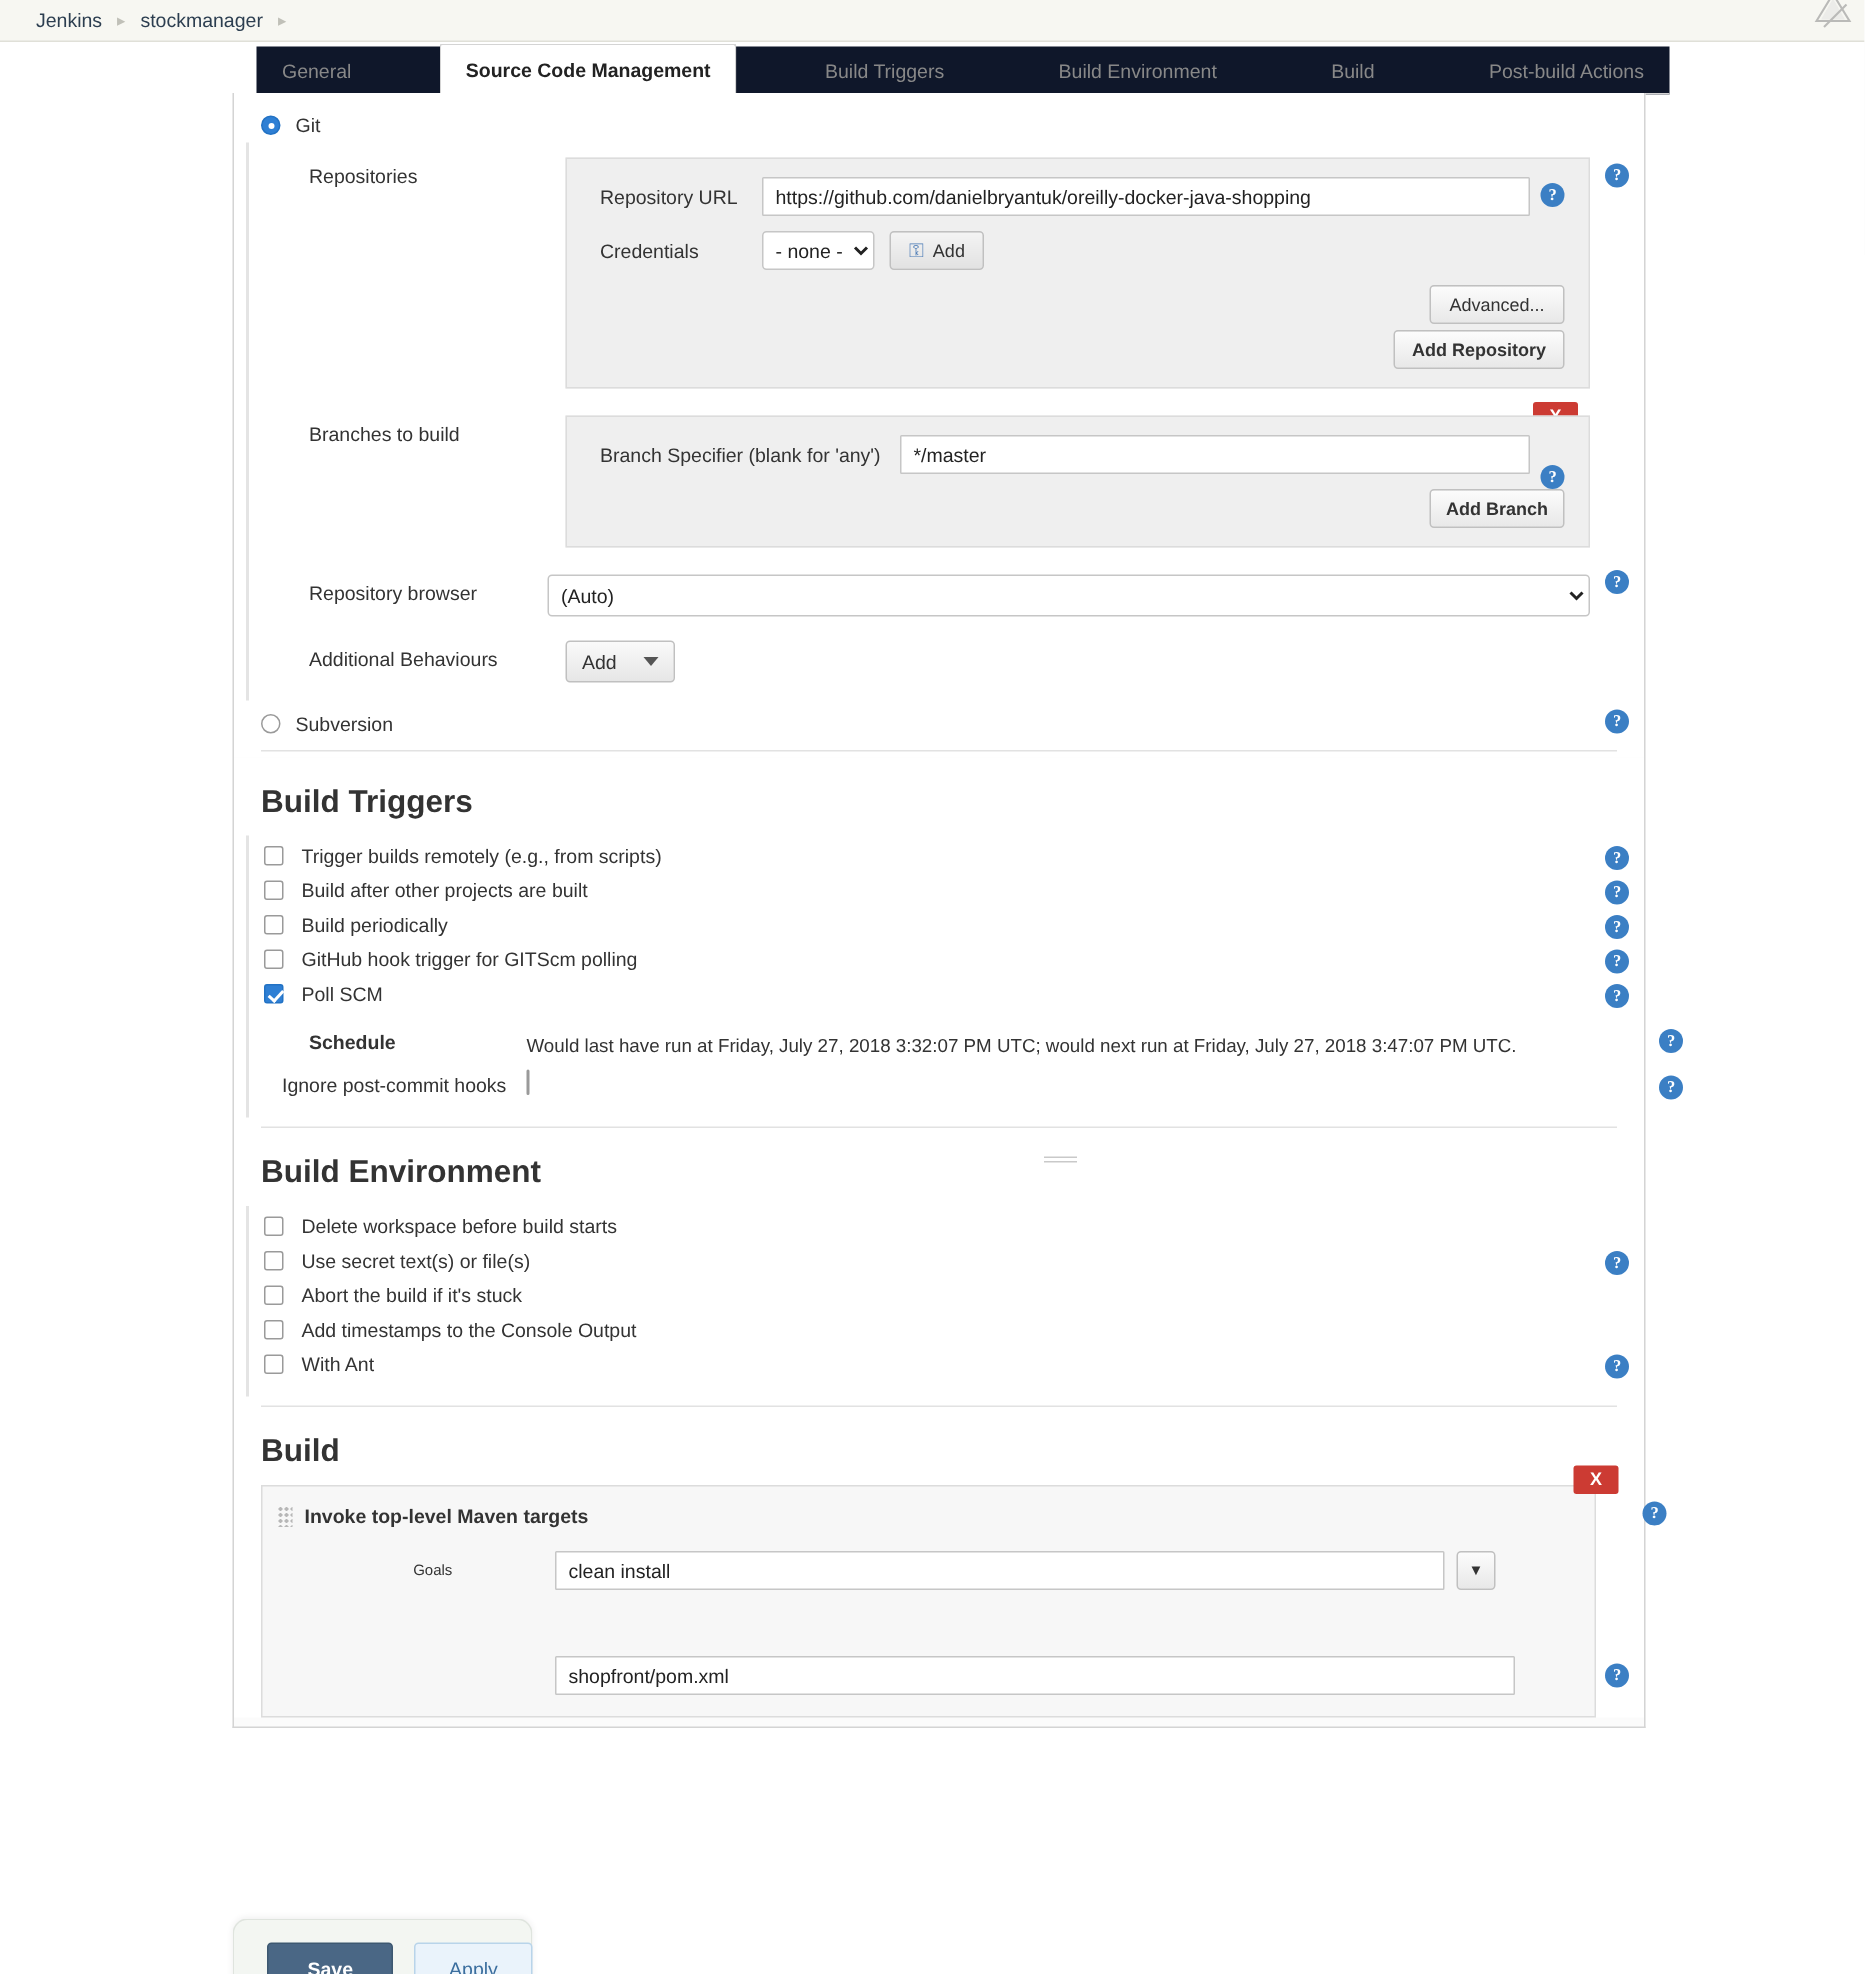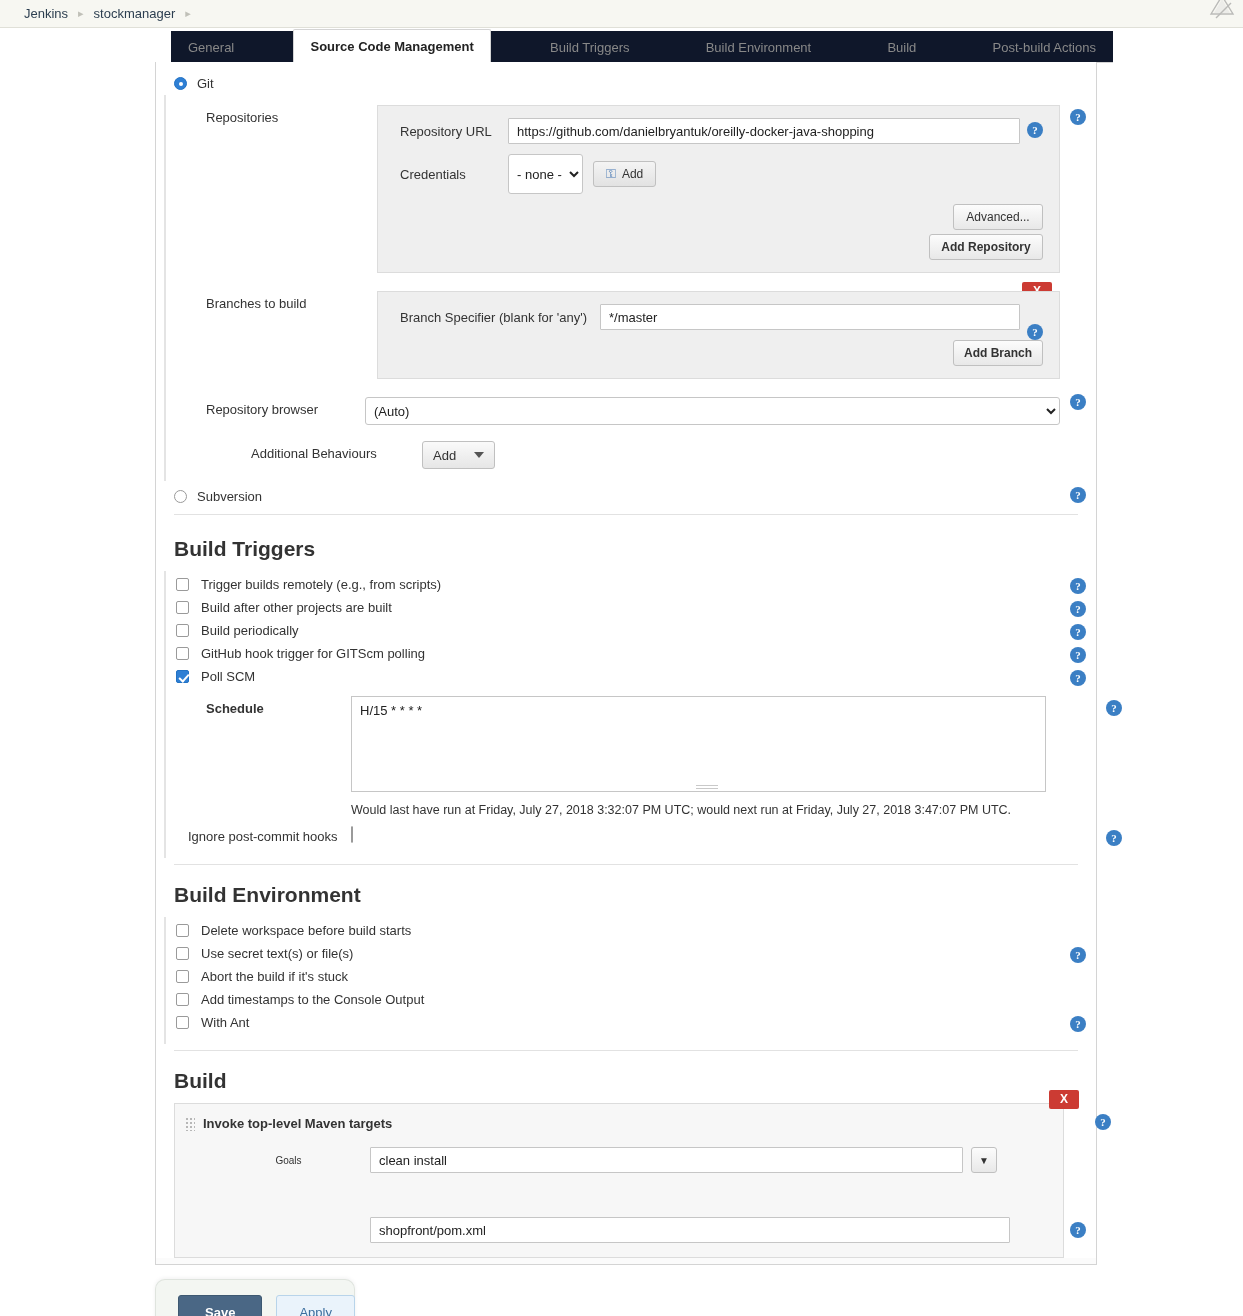--- a/index.html
+++ b/index.html
@@ -161,21 +161,21 @@
     font-size: 13px;
     font-family: "Liberation Sans", sans-serif;
     padding: 2px 8px;
     color: #222;
     border-radius: 1px;
     outline: none;
   }
   .wide-input { width: 512px; }
   .branch-input { width: 420px; }
   select, .selectish {
-    height: 40px;
+    height: 26px;
     border: 1px solid #c6c6c6;
     background: #fff;
     font-size: 13px;
     font-family: "Liberation Sans", sans-serif;
     border-radius: 3px;
     padding: 2px 4px;
     color: #222;
   }
   .btn {
     display: inline-flex;
@@ -525,21 +525,21 @@
         <div class="frow" style="padding-top:14px;">
           <div class="flabel">Repository browser</div>
           <div class="fbody">
             <select class="wide-select">
               <option>(Auto)</option>
             </select>
           </div>
           <span class="help-icon" style="right:10px;top:11px;">?</span>
         </div>
 
-        <div class="frow" style="padding-top:12px;margin-left:45px;">
+        <div class="frow" style="padding-top:12px;">
           <div class="flabel">Additional Behaviours</div>
           <div class="fbody">
             <span class="addbtn">
               <span>Add</span>
               <span class="caret-down"></span>
             </span>
           </div>
         </div>
       </div>
 
@@ -577,21 +577,20 @@
         </div>
         <div class="cbrow">
           <span class="cb checked"></span>
           <span class="cblabel">Poll SCM</span>
           <span class="help-icon" style="right:10px;top:5px;">?</span>
         </div>
 
         <div class="frow" style="padding-top:8px;">
           <div class="flabel" style="width:185px;font-weight:bold;">Schedule</div>
           <div class="fbody" style="position:relative;">
-            <textarea style="">H/15 * * * *</textarea>
             <div class="ta-grip"></div>
             <div class="hint">Would last have run at Friday, July 27, 2018 3:32:07 PM UTC; would next run at Friday, July 27, 2018 3:47:07 PM UTC.</div>
             <span class="help-icon" style="right:-26px;top:4px;">?</span>
           </div>
         </div>
 
         <div class="frow" style="padding-top:6px;">
           <div class="flabel" style="padding-left:22px;width:185px;padding-top:2px;">Ignore post-commit hooks</div>
           <div class="fbody" style="position:relative;">
             <span class="cb" style="margin-top:4px;"></span>

